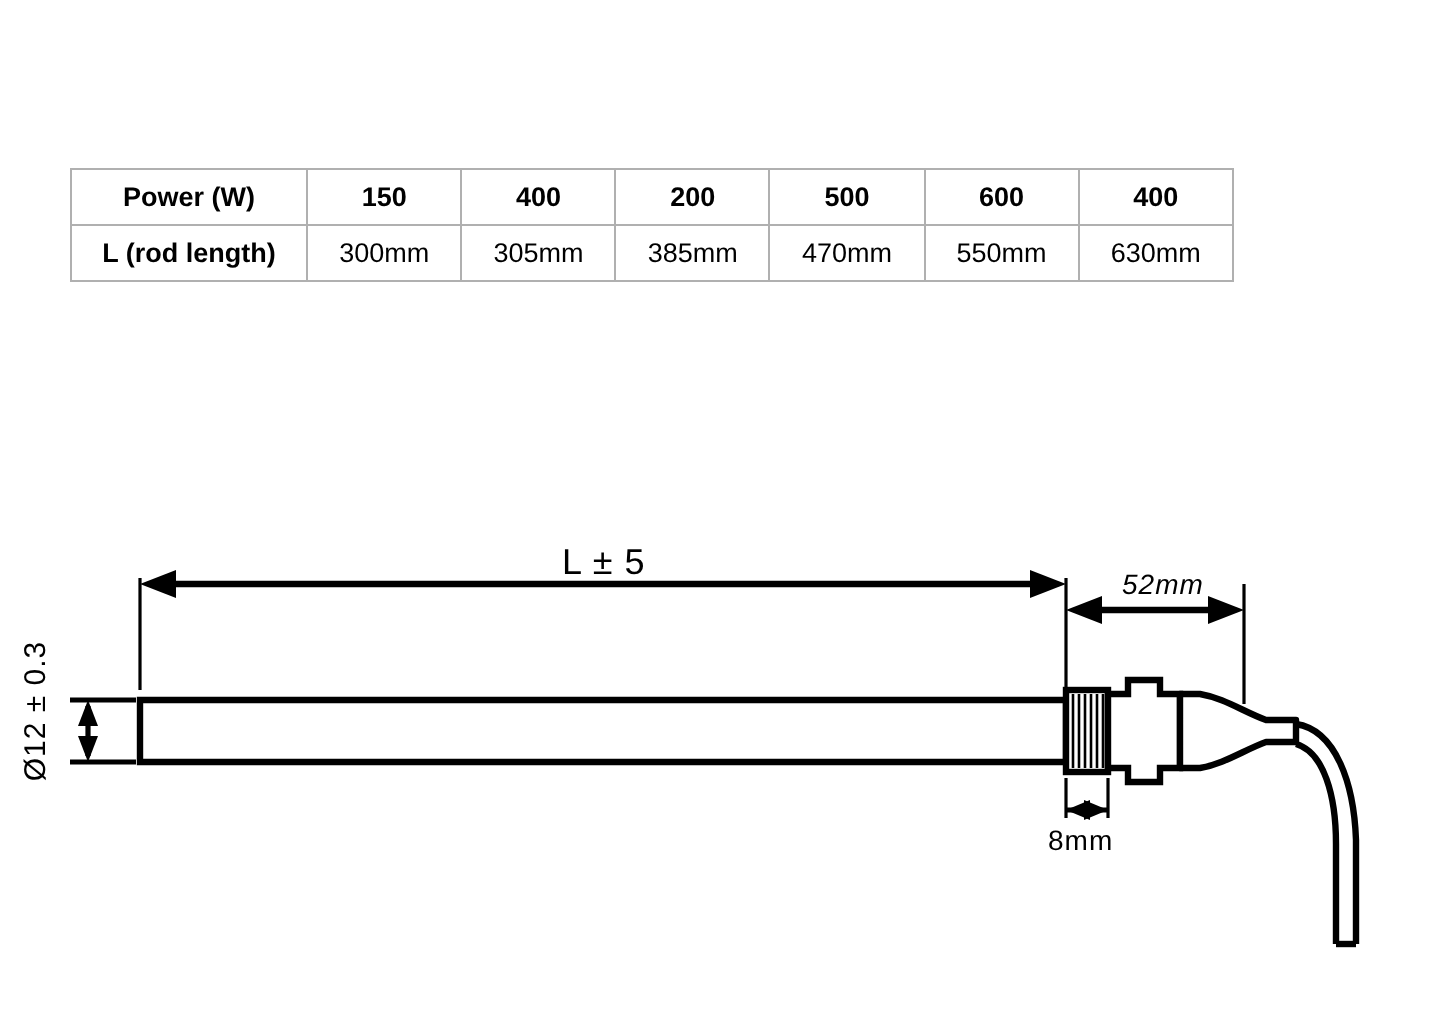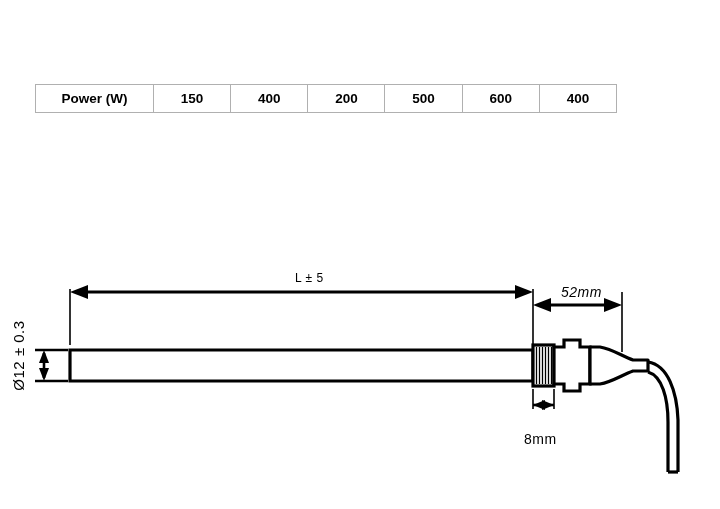--- a/index.html
+++ b/index.html
@@ -62,33 +62,33 @@
 
   
   .dim-label {
     position: absolute;
     font-size: 16px;
     color: #000000;
     white-space: nowrap;
     letter-spacing: 0.5px;
   }
   #label-length {
-    left: 295px;
+    left: 281px;
     top: 271px;
-    font-size: 12px;
+    font-size: 18px;
   }
   #label-52 {
     left: 561px;
     top: 284px;
     font-size: 14px;
     font-style: italic;
   }
   #label-8 {
     left: 524px;
-    top: 431px;
+    top: 412px;
     font-size: 14px;
   }
   #label-dia {
     left: -17px;
     top: 347px;
     font-size: 15px;
     transform: rotate(-90deg);
     transform-origin: center center;
   }
 </style>
@@ -99,20 +99,29 @@
   <table class="spec">
     <tbody>
       <tr class="r-power">
         <td class="rowhead">Power (W)</td>
         <td class="val">150</td>
         <td class="val">400</td>
         <td class="val">200</td>
         <td class="val">500</td>
         <td class="val">600</td>
         <td class="val">400</td>
+      </tr>
+      <tr class="r-length">
+        <td class="rowhead">L (rod length)</td>
+        <td class="val">300mm</td>
+        <td class="val">305mm</td>
+        <td class="val">385mm</td>
+        <td class="val">470mm</td>
+        <td class="val">550mm</td>
+        <td class="val">630mm</td>
       </tr>
     </tbody>
   </table>
 </div>
 
 <svg id="drawing" viewBox="0 0 720 509" width="720" height="509">
 
   <path d="M 70 350 L 533 350 L 533 381 L 70 381 Z" fill="#ffffff" stroke="#000000" stroke-width="3.2" stroke-linejoin="miter"></path>
 
   <rect x="533" y="345" width="21" height="41" fill="#ffffff" stroke="#000000" stroke-width="3.2"></rect>

